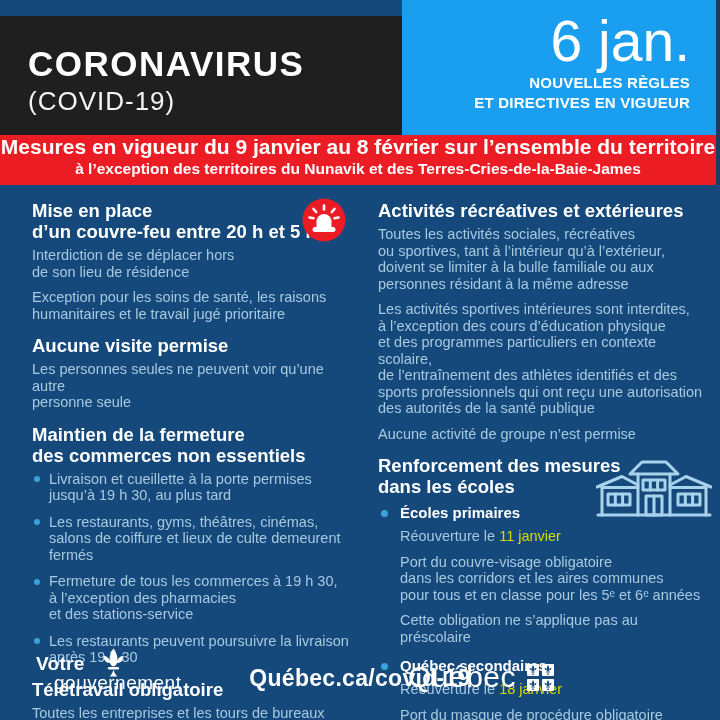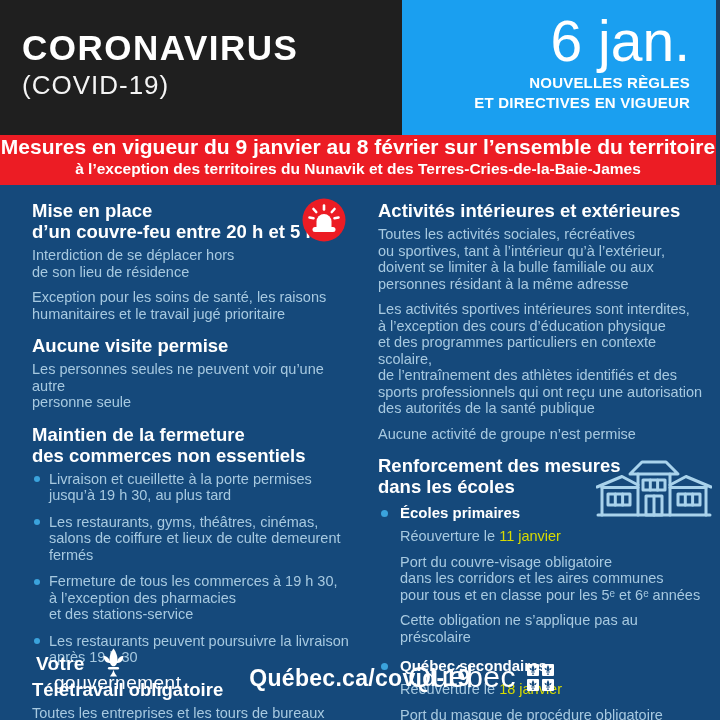--- a/index.html
+++ b/index.html
@@ -3,22 +3,22 @@
 <meta charset="utf-8">
 <style>
   html,body{margin:0;padding:0;background:#333;}
   :root{
     --ink:#1F1F1F; --bright-blue:#1A9FF0; --red:#EC1C24; --navy:#15497B;
     --text-light:#A7C9E0; --yellow:#D8DB00; --bullet:#3BA3DC; --icon-light:#A9D3EC; --white:#FFFFFF;
   }
   .poster{position:relative;width:720px;height:720px;overflow:hidden;background:var(--navy);
     font-family:"Liberation Sans","DejaVu Sans",sans-serif;-webkit-font-smoothing:antialiased;}
   
-  .hdr-black{position:absolute;left:0;top:0;width:402px;height:166px;background:var(--ink);
-    color:#fff;padding:30px 0 0 22px;box-sizing:border-box;}
+  .hdr-black{position:absolute;left:0;top:16px;width:402px;height:166px;background:var(--ink);
+    color:#fff;padding:30px 0 0 28px;box-sizing:border-box;}
   .title{font-size:35px;font-weight:700;letter-spacing:1.5px;line-height:1.05;}
   .subtitle{font-size:26px;font-weight:400;letter-spacing:1px;margin-top:3px;color:#F4F4F4;}
   .hdr-blue{position:absolute;left:402px;top:0;width:318px;height:171px;background:var(--bright-blue);
     color:#fff;text-align:right;padding:12px 30px 0 0;box-sizing:border-box;}
   .date{font-size:57px;font-weight:300;line-height:1.02;}
   .badge{font-size:15px;font-weight:700;line-height:1.3;margin-top:3px;letter-spacing:.2px;white-space:pre-line;}
   .edge-strip{position:absolute;right:0;top:0;width:4px;height:185px;background:#1D3D60;}
   
   .banner{position:absolute;left:0;top:135px;width:716px;height:50px;background:var(--red);color:#fff;
     text-align:center;padding-top:0;box-sizing:border-box;}
@@ -126,21 +126,21 @@
 et des stations-service</li>
       <li>Les restaurants peuvent poursuivre la livraison
 après 19 h 30</li>
     </ul>
     <h2 class="section">Télétravail obligatoire</h2>
     <p>Toutes les entreprises et les tours de bureaux
 doivent être fermées</p>
   </section>
 
   <section class="col col-right">
-    <h2 class="section first">Activités intérieures et extérieures</h2>
+    <h2 class="section first">Activités récréatives et extérieures</h2>
     <p>Toutes les activités sociales, récréatives
 ou sportives, tant à l’intérieur qu’à l’extérieur,
 doivent se limiter à la bulle familiale ou aux
 personnes résidant à la même adresse</p>
     <p>Les activités sportives intérieures sont interdites,
 à l’exception des cours d’éducation physique
 et des programmes particuliers en contexte scolaire,
 de l’entraînement des athlètes identifiés et des
 sports professionnels qui ont reçu une autorisation
 des autorités de la santé publique</p>

